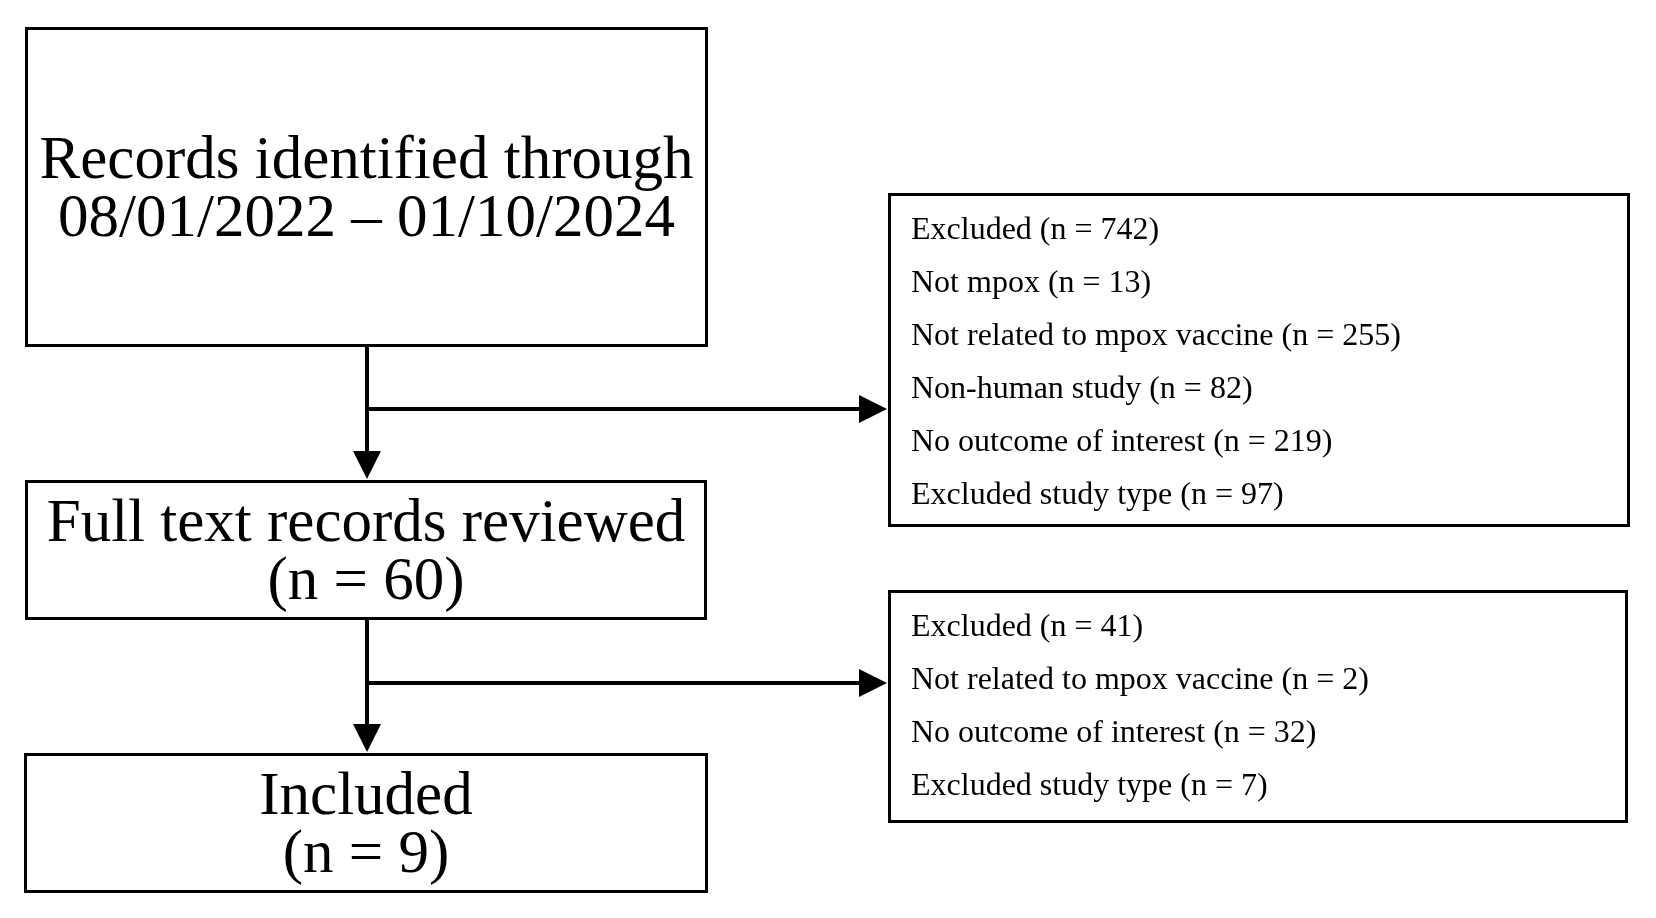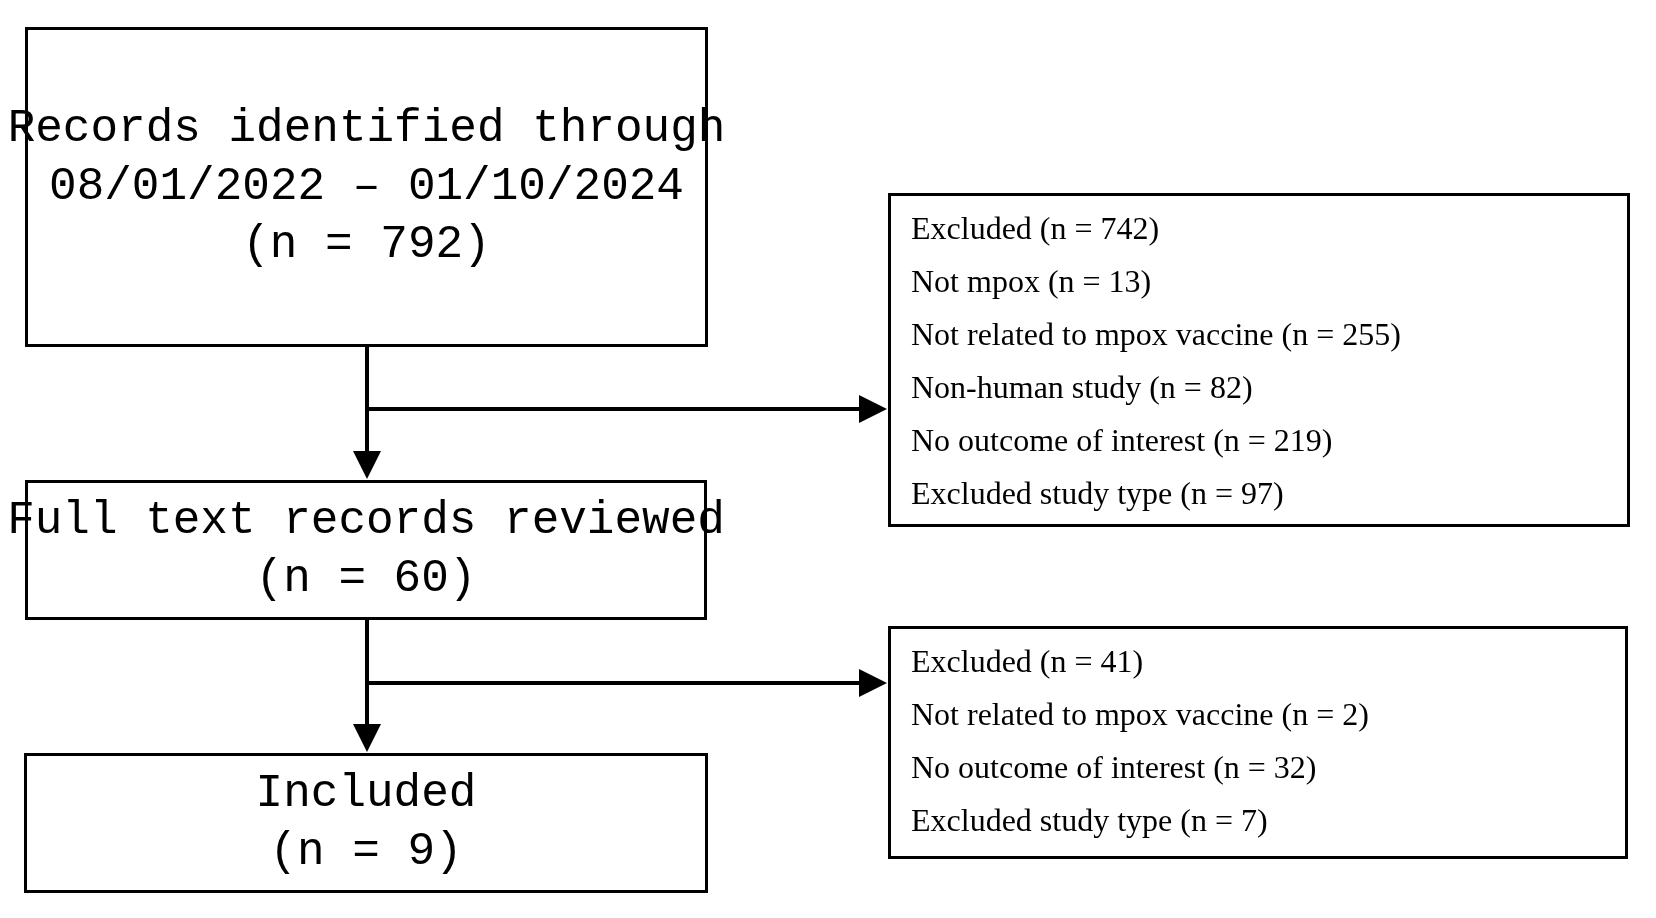--- a/index.html
+++ b/index.html
@@ -21,40 +21,39 @@
     box-sizing: border-box;
     border: 3px solid #000000;
     background: #ffffff;
   }
   .center-box {
     display: flex;
     flex-direction: column;
     justify-content: center;
     align-items: center;
     text-align: center;
-    font-size: 46px;
+    font-size: 61px;
     line-height: 58px;
-    font-family: Liberation Mono, monospace;
   }
   .left-box {
     display: flex;
     flex-direction: column;
     justify-content: flex-start;
     text-align: left;
     font-size: 32px;
     line-height: 53px;
     padding: 6px 0 0 20px;
   }
   .line {
     white-space: nowrap;
   }
   #box-identification { left: 25px;  top: 27px;  width: 683px; height: 320px; }
   #box-excluded-1     { left: 888px; top: 193px; width: 742px; height: 334px; }
   #box-fulltext       { left: 25px;  top: 480px; width: 682px; height: 140px; }
-  #box-excluded-2     { left: 888px; top: 590px; width: 740px; height: 233px; margin-top: 36px; }
+  #box-excluded-2     { left: 888px; top: 590px; width: 740px; height: 233px; }
   #box-included       { left: 24px;  top: 753px; width: 684px; height: 140px; }
   #connector-layer {
     position: absolute;
     left: 0;
     top: 0;
     width: 1656px;
     height: 918px;
     pointer-events: none;
   }
   #connector-layer .stroke {
@@ -83,21 +82,20 @@
     <line class="stroke" x1="367" y1="620" x2="367" y2="728"></line>
     <polygon class="head" points="367,752 353,724 381,724"></polygon>
 
     <line class="stroke" x1="367" y1="683" x2="860" y2="683"></line>
     <polygon class="head" points="887,683 859,669 859,697"></polygon>
   </svg>
 
   <div id="box-identification" class="flow-box center-box">
     <div class="line">Records identified through</div>
     <div class="line">08/01/2022 – 01/10/2024</div>
-    <div class="line">(n = 792)</div>
   </div>
 
   <div id="box-excluded-1" class="flow-box left-box">
     <div class="line">Excluded (n = 742)</div>
     <div class="line">Not mpox (n = 13)</div>
     <div class="line">Not related to mpox vaccine (n = 255)</div>
     <div class="line">Non-human study (n = 82)</div>
     <div class="line">No outcome of interest (n = 219)</div>
     <div class="line">Excluded study type (n = 97)</div>
   </div>

